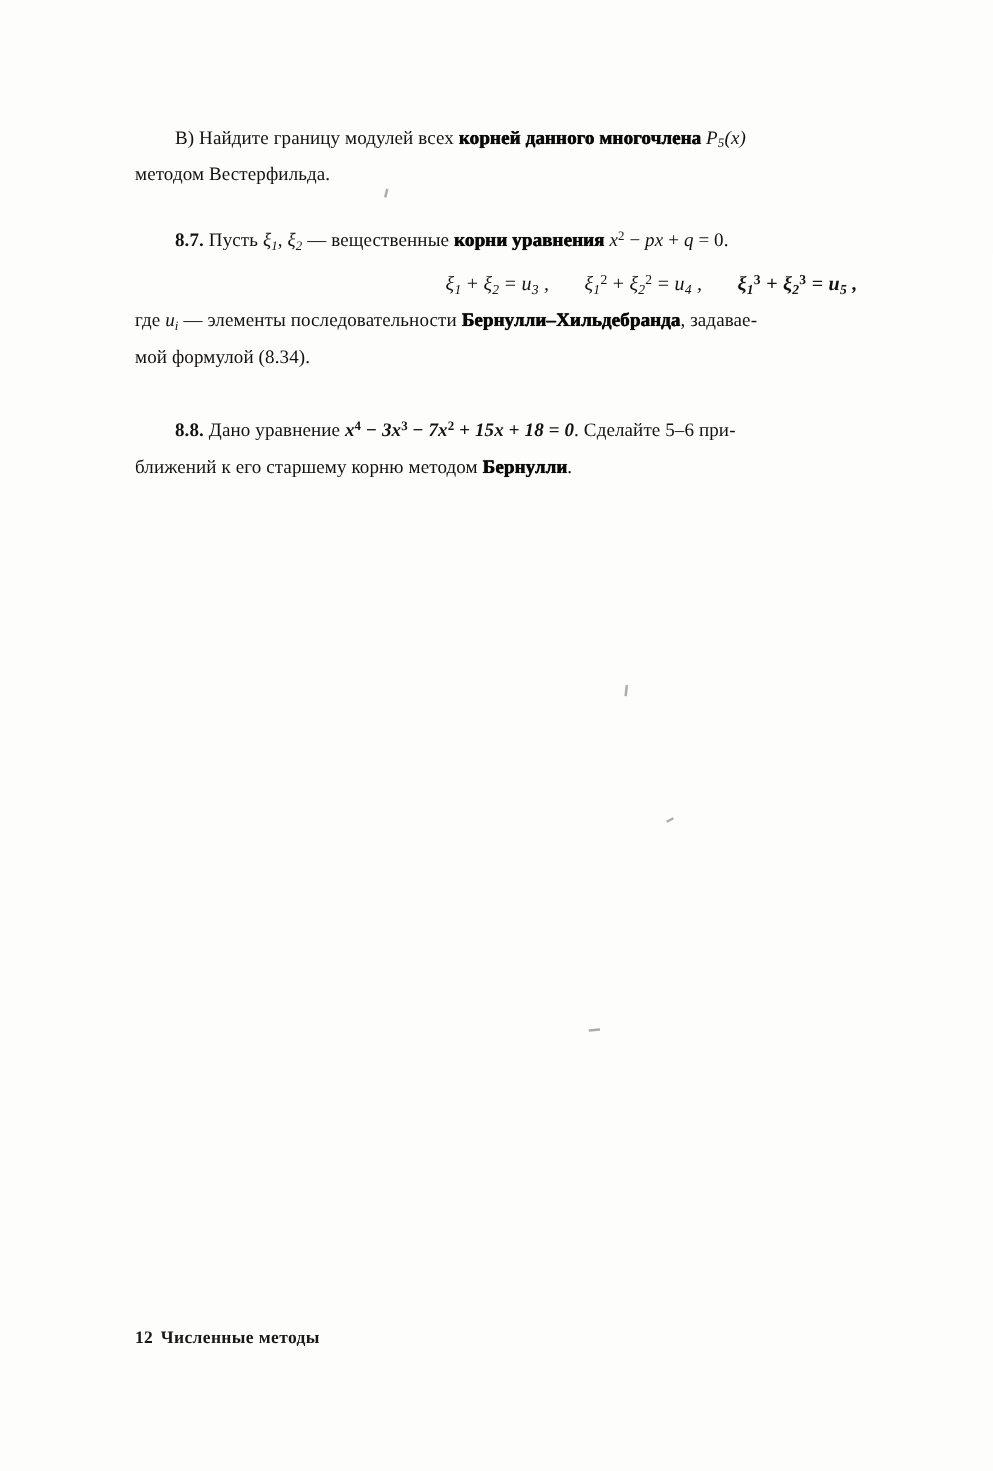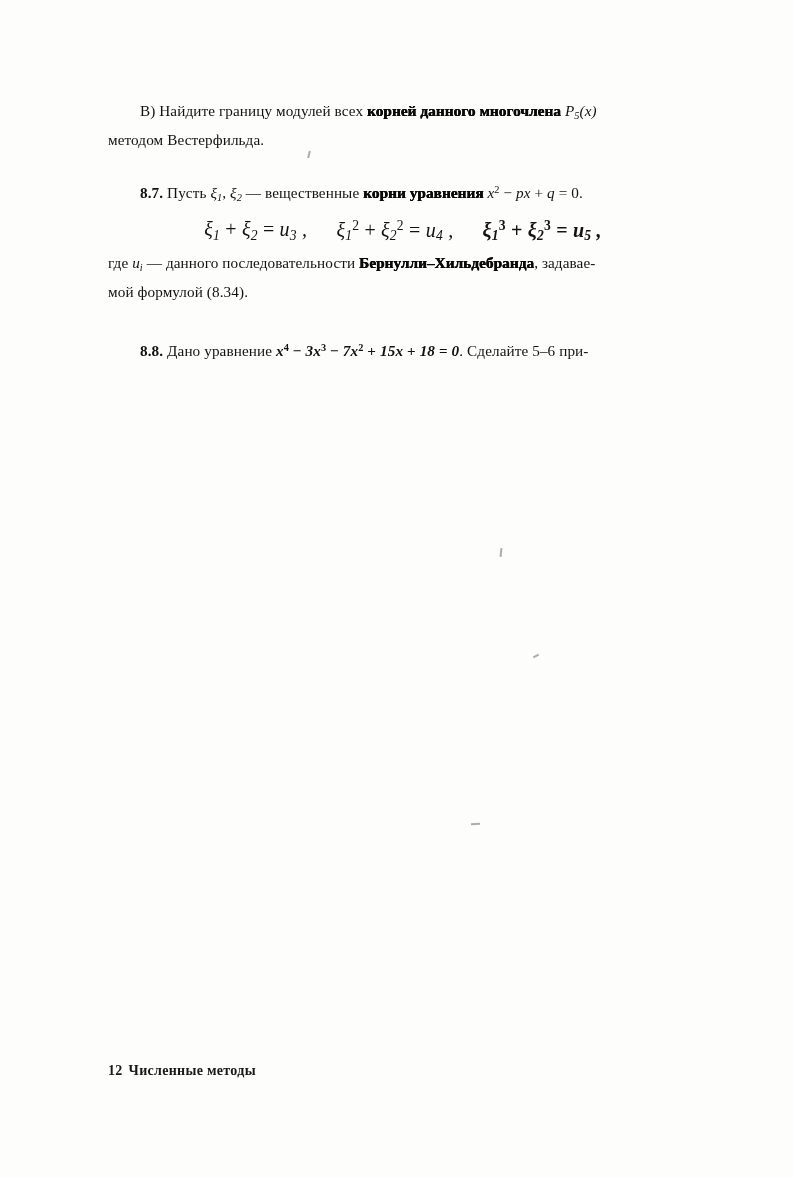--- a/index.html
+++ b/index.html
@@ -69,22 +69,22 @@
     vertical-align: -0.28em;
     font-style: italic;
   }
   sup {
     font-size: 0.68em;
     vertical-align: 0.48em;
     font-style: normal;
   }
 
   .formula-line {
-    text-align: center;
-    font-size: 20px;
+    text-align: right;
+    font-size: 16px;
     margin: 12px 0 8px 0;
     letter-spacing: 0.2px;
   }
   .formula-line .item { display: inline-block; margin: 0 12px; }
 
   .footer {
     position: absolute;
     left: 108px;
     top: 1063px;
     font-family: "Liberation Serif", serif;
@@ -132,31 +132,34 @@
 
     <div class="formula-line">
       <span class="item math">ξ<sub>1</sub> <span class="op">+</span> ξ<sub>2</sub> <span class="op">=</span> u<sub>3</sub> ,</span>
       <span class="item math">ξ<sub>1</sub><sup>2</sup> <span class="op">+</span> ξ<sub>2</sub><sup>2</sup> <span class="op">=</span> u<sub>4</sub> ,</span>
       <span class="item math mb">ξ<sub>1</sub><sup>3</sup> <span class="op">+</span> ξ<sub>2</sub><sup>3</sup> <span class="op">=</span> u<sub>5</sub> ,</span>
     </div>
 
     <p class="para">
       <span>где</span>
       <span class="math"><span>u</span><sub>i</sub></span>
-      <span>— данного последовательности</span>
+      <span>— элементы последовательности</span>
       <span class="ink">Бернулли–Хильдебранда</span><span>, задавае-</span>
     </p>
     <p class="para">
       <span>мой формулой (8.34).</span>
     </p>
 
     <p class="para indent block-gap-md">
       <span class="bold">8.8.</span>
       <span>Дано уравнение</span>
       <span class="math mb">x<sup>4</sup> <span class="op">−</span> 3x<sup>3</sup> <span class="op">−</span> 7x<sup>2</sup> <span class="op">+</span> 15x <span class="op">+</span> 18 <span class="op">=</span> 0</span><span>. Сделайте 5–6 при-</span>
+    </p>
+    <p class="para">
+      <span>ближений к его старшему корню методом </span><span class="ink">Бернулли</span><span>.</span>
     </p>
 
   </div>
 
   <div class="speck s1"></div>
   <div class="speck s2"></div>
   <div class="speck s3"></div>
   <div class="speck s4"></div>
 
   <div class="footer">

